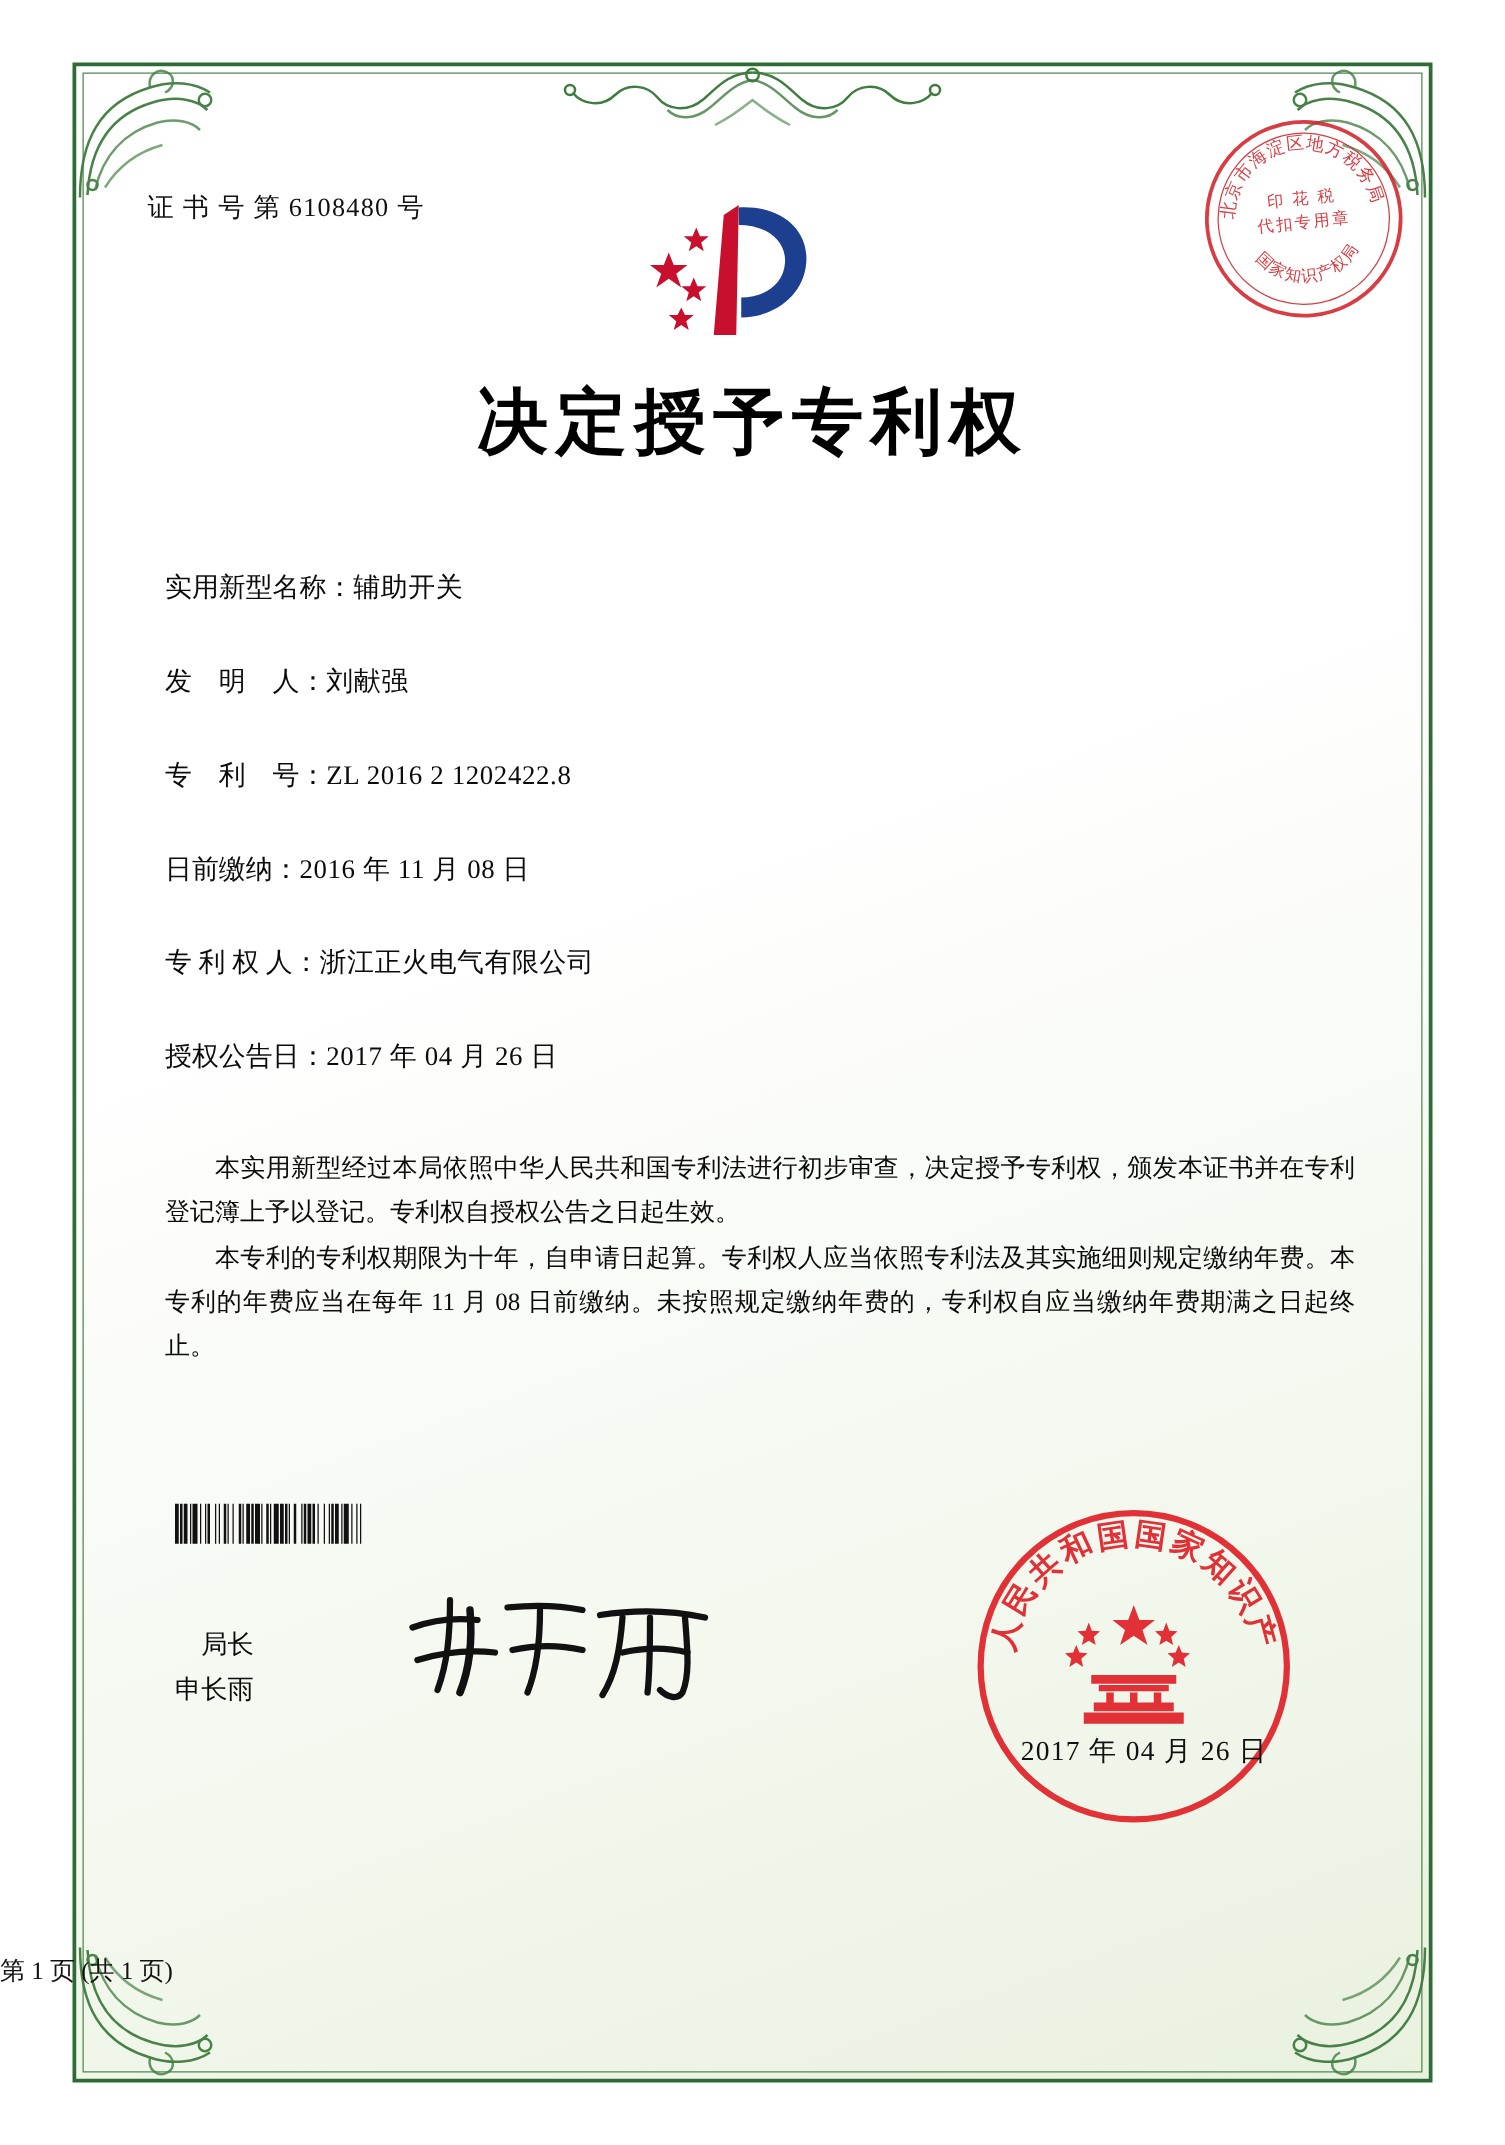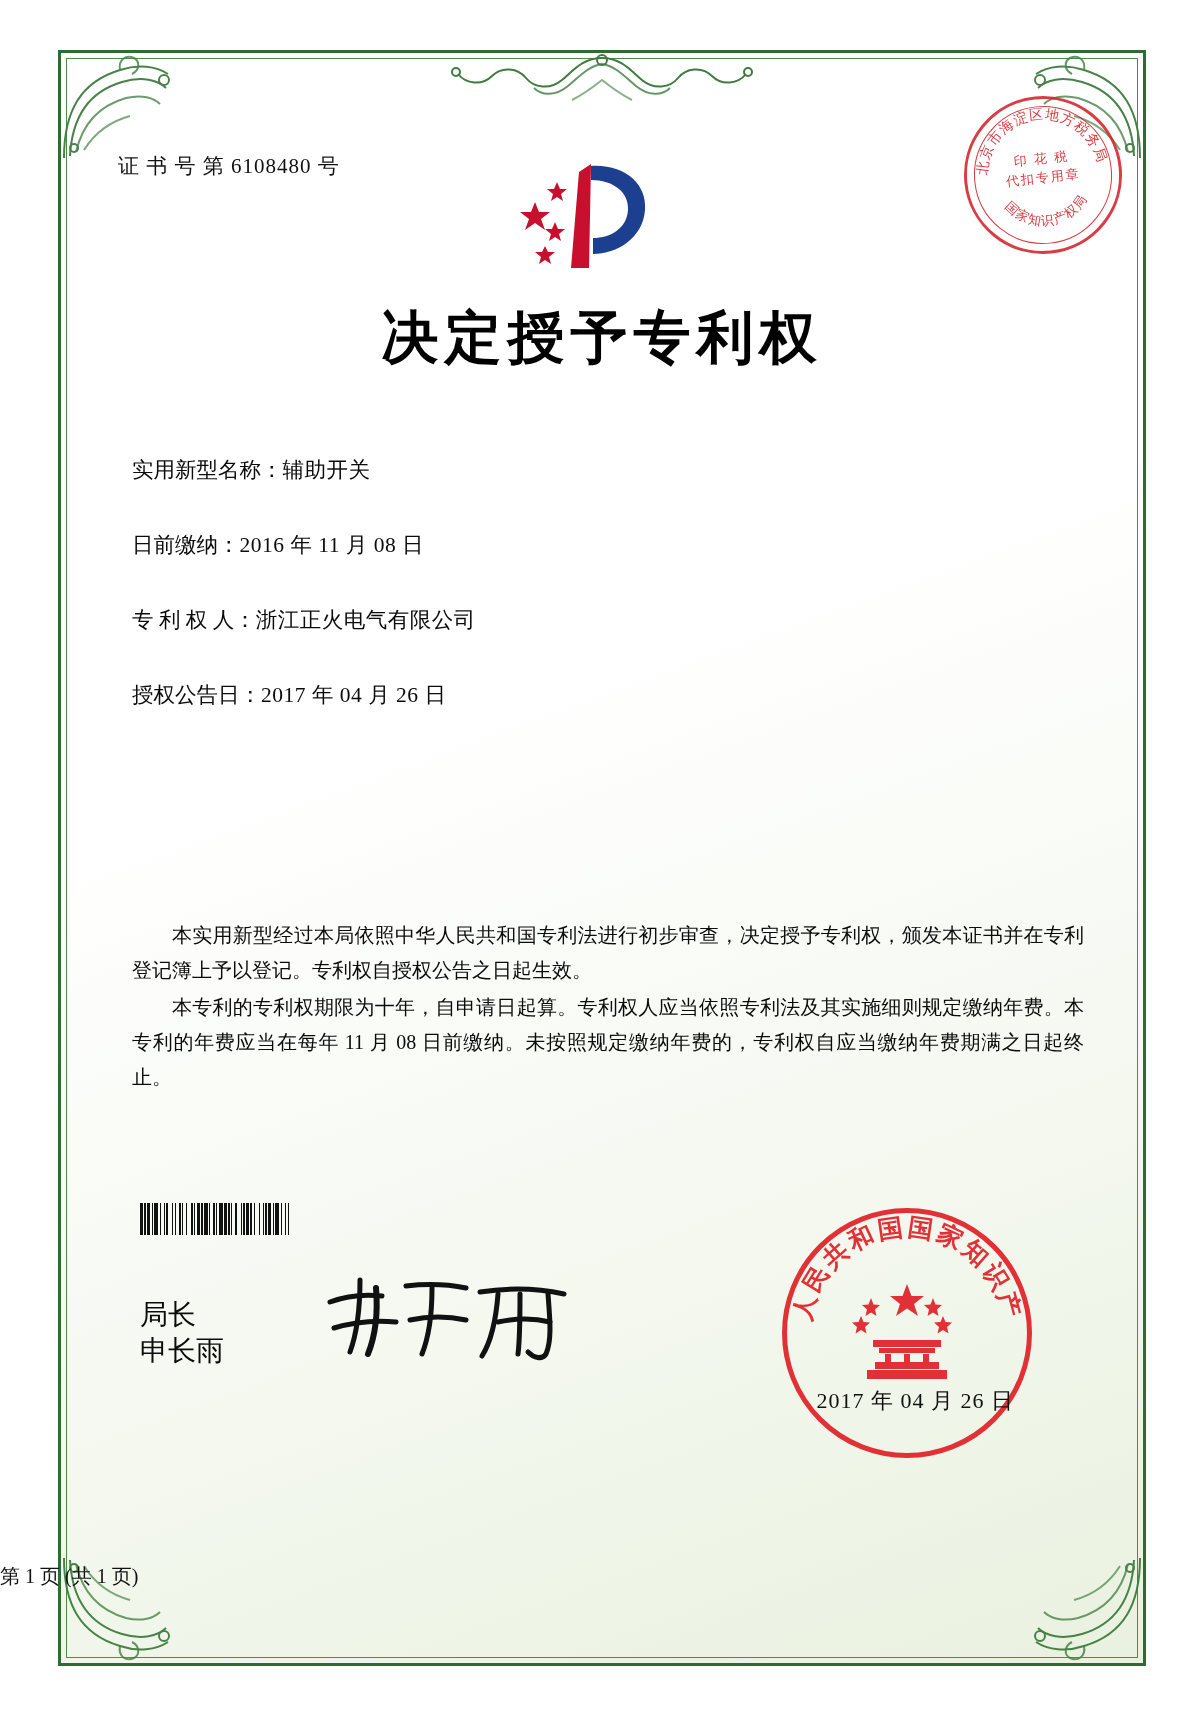--- a/index.html
+++ b/index.html
@@ -146,23 +146,24 @@
   .barcode i {
     display: block;
     background: #111;
     height: 100%;
   }
 
   
   .sign-label {
     position: absolute;
     left: 140px; top: 1297px;
-    font-size: 28px;
+    font-size: 21px;
     line-height: 36px;
     color: #0b0b0b;
+    text-align: right;
   }
   .signature {
     position: absolute;
     left: 320px; top: 1268px;
     width: 270px; height: 96px;
     color: #111;
   }
   .signature svg { width: 100%; height: 100%; display: block; }
 
   
@@ -305,20 +306,26 @@
     </div>
   </div>
 
   <div class="title">决定授予专利权</div>
 
   <div class="fields">
     <div class="field">
       <span class="label">实用新型名称：</span><span class="value">辅助开关</span>
     </div>
     <div class="field">
+      <span class="label">发　明　人：</span><span class="value">刘献强</span>
+    </div>
+    <div class="field">
+      <span class="label">专　利　号：</span><span class="value">ZL 2016 2 1202422.8</span>
+    </div>
+    <div class="field">
       <span class="label">日前缴纳：</span><span class="value">2016 年 11 月 08 日</span>
     </div>
     <div class="field">
       <span class="label">专 利 权 人：</span><span class="value">浙江正火电气有限公司</span>
     </div>
     <div class="field">
       <span class="label">授权公告日：</span><span class="value">2017 年 04 月 26 日</span>
     </div>
   </div>
 

